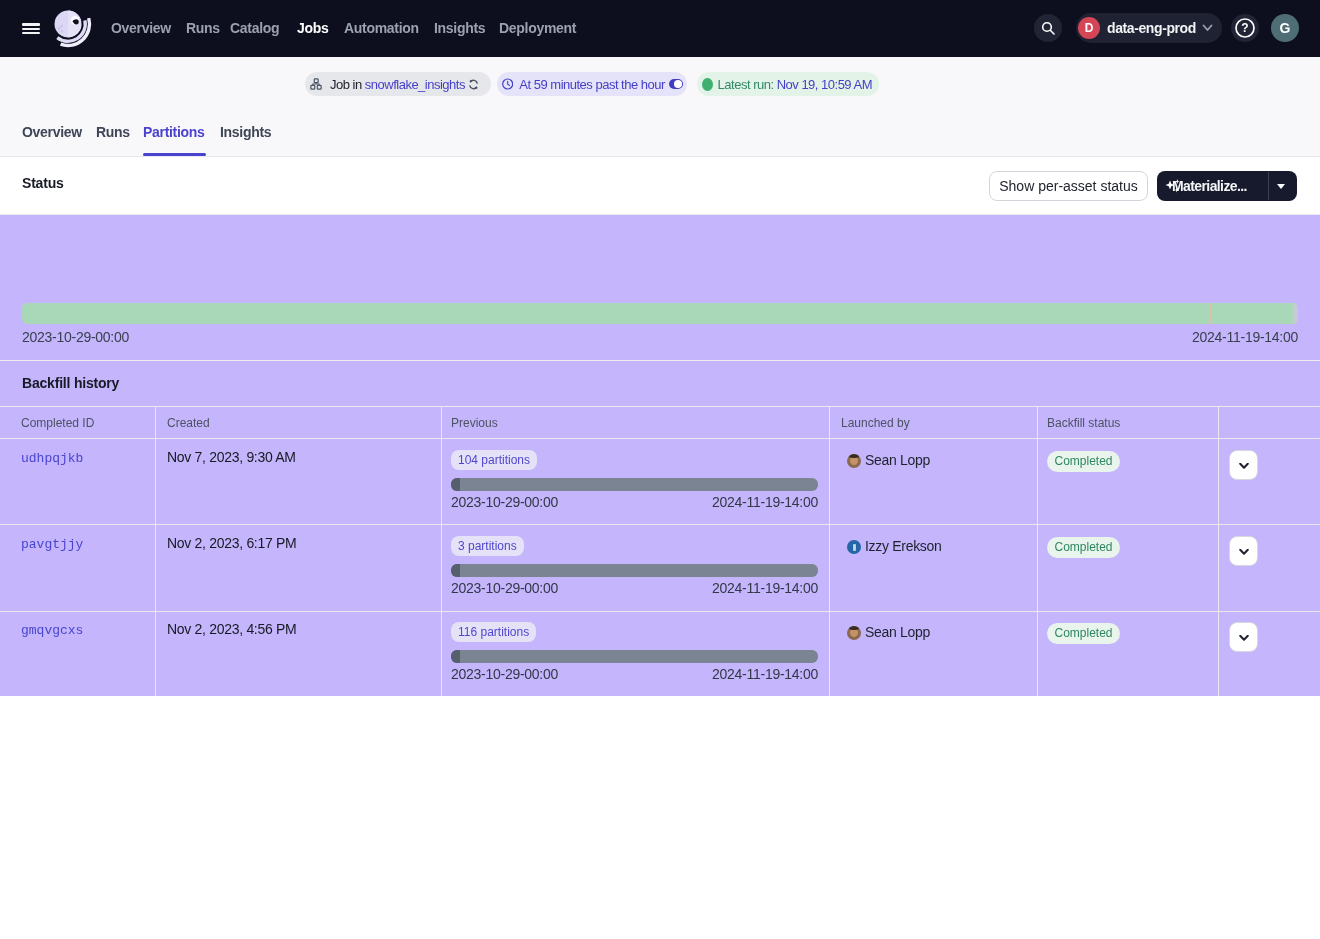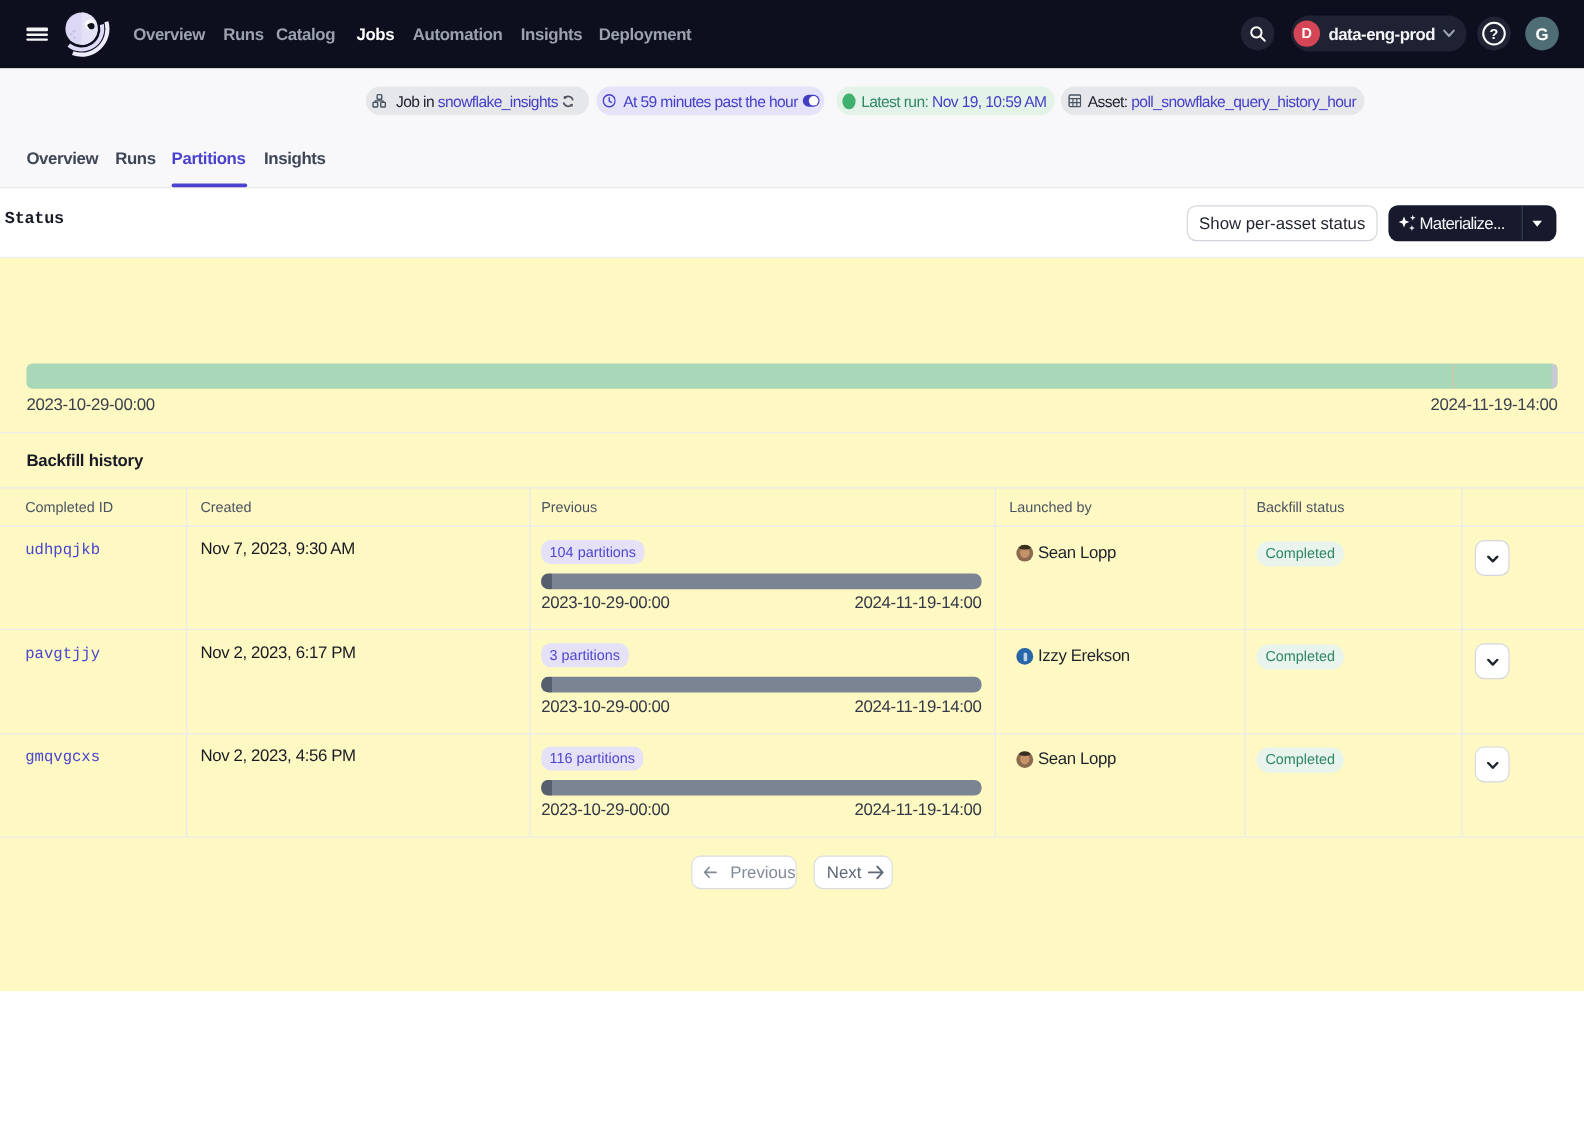--- a/index.html
+++ b/index.html
@@ -1,17 +1,17 @@
 <!DOCTYPE html>
 <html><head>
 <meta charset="utf-8">
 <style>
   * { margin:0; padding:0; box-sizing:border-box; }
   html,body { width:1320px; height:939px; background:#ffffff; font-family:"Liberation Sans",sans-serif; }
-  #page { position:relative; width:1320px; height:826px; overflow:hidden; background:#fef9c3; }
+  #page { position:relative; width:1320px; height:696px; overflow:hidden; background:#c4b5fd; }
   .abs { position:absolute; }
 
   
   #topbar { position:absolute; left:0; top:0; width:1320px; height:57px; background:#0D0F1E; }
   .navlink { position:absolute; top:0; height:57px; line-height:57px; font-size:14px; font-weight:700; letter-spacing:-0.3px; color:#9CA1B0; white-space:nowrap; }
   .navlink.active { color:#FFFFFF; }
   .hamb { position:absolute; left:22px; top:23px; width:17.5px; height:12px; }
   .hamb div { position:absolute; left:0; width:17.5px; height:2.6px; background:#F4F4F6; border-radius:1px; }
 
   
@@ -24,24 +24,24 @@
   .vpill { background:#E5E3F9; color:#453FC8; }
   .grpill { background:#E3F3E8; color:#33876B; }
 
   
   .tab { position:absolute; top:124px; font-size:14px; font-weight:700; letter-spacing:-0.3px; color:#3E4655; }
   .tab.active { color:#4B43CE;text-align:right; }
   #tabline { position:absolute; left:143px; top:153px; width:63px; height:3px; background:#4B43CE; border-radius:2px; }
 
   
   #statusrow { position:absolute; left:0; top:157px; width:1320px; height:58px; background:#fff; border-bottom:1px solid #EBEBF0; }
-  #statush { position:absolute; left:4px; top:175px; font-size:14px; font-weight:700; letter-spacing:-0.2px; color:#181B25;font-family:Liberation Mono, monospace; }
+  #statush { position:absolute; left:22px; top:175px; font-size:14px; font-weight:700; letter-spacing:-0.2px; color:#181B25; }
   #btn-peras { position:absolute; left:989px; top:171px; width:159px; height:30px; background:#fff; border:1px solid #D4D5DC; border-radius:8px; font-size:14px; color:#23262F; text-align:center; line-height:28px; }
   #btn-mat { position:absolute; left:1157px; top:171px; width:140px; height:30px; background:#161A2C; border-radius:8px; }
-  #btn-mat .txt { position:absolute; left:26px; top:0; height:30px; line-height:30px; color:#F5F5F7; font-size:14px; font-weight:400; letter-spacing:-0.6px; }
+  #btn-mat .txt { position:absolute; left:15px; top:0; height:30px; line-height:30px; color:#F5F5F7; font-size:14px; font-weight:700; letter-spacing:-0.6px; }
   #btn-mat .div { position:absolute; left:111px; top:1px; width:1px; height:28px; background:#3A3F52; }
 
   
   #stats { position:absolute; left:0; top:215px; width:1320px; height:71px; border-bottom:1px solid #EBEBF0; }
   #stats .vdiv { position:absolute; left:660px; top:0; width:1px; height:69px; background:#EBEBF0; }
   .statnum { font-size:20px; font-weight:700; color:#14161F; }
   .statlab { font-size:14px; color:#262B35; }
 
   
   #bigbar { position:absolute; left:22px; top:303px; width:1276px; height:21px; border-radius:5px; background:#A8D8B7; overflow:hidden; }
@@ -155,31 +155,20 @@
       <span style="position:absolute;right:1px;top:1px;width:8px;height:8px;border-radius:50%;background:#fff;"></span>
     </span>
   </div>
 
   <div class="pill grpill" style="left:697px;width:182px;padding:0 7px 0 5px;">
     <span style="display:inline-block;width:13px;height:13px;border-radius:50%;background:#3FB06F;margin-right:5px;"></span>
     <span>Latest run:&nbsp;</span>
       <span class="lnk">Nov 19, 10:59 AM</span>
   </div>
 
-  <div class="pill gpill" style="left:884px;width:253px;padding:0 7px 0 6px;">
-    <svg width="12" height="12" viewBox="0 0 15 15" style="margin-right:5px">
-      <rect x="1.2" y="1.2" width="12.6" height="12.6" rx="1.5" stroke="#4A5563" stroke-width="1.5" fill="none"></rect>
-      <line x1="1.2" y1="5.2" x2="13.8" y2="5.2" stroke="#4A5563" stroke-width="1.3"></line>
-      <line x1="5.4" y1="5.2" x2="5.4" y2="13.8" stroke="#4A5563" stroke-width="1.3"></line>
-      <line x1="9.6" y1="5.2" x2="9.6" y2="13.8" stroke="#4A5563" stroke-width="1.3"></line>
-      <line x1="1.2" y1="9.4" x2="13.8" y2="9.4" stroke="#4A5563" stroke-width="1.3"></line>
-    </svg>
-    <span>Asset:&nbsp;</span>
-      <span class="lnk">poll_snowflake_query_history_hour</span>
-  </div>
 
   <div class="tab" style="left:22px">Overview</div>
   <div class="tab" style="left:96px">Runs</div>
   <div class="tab active" style="left:143px">Partitions</div>
   <div class="tab" style="left:220px">Insights</div>
   <div id="tabline"></div>
 
   <div id="statusrow"></div>
   <div id="statush">Status</div>
   <div id="btn-peras">Show per-asset status</div>

